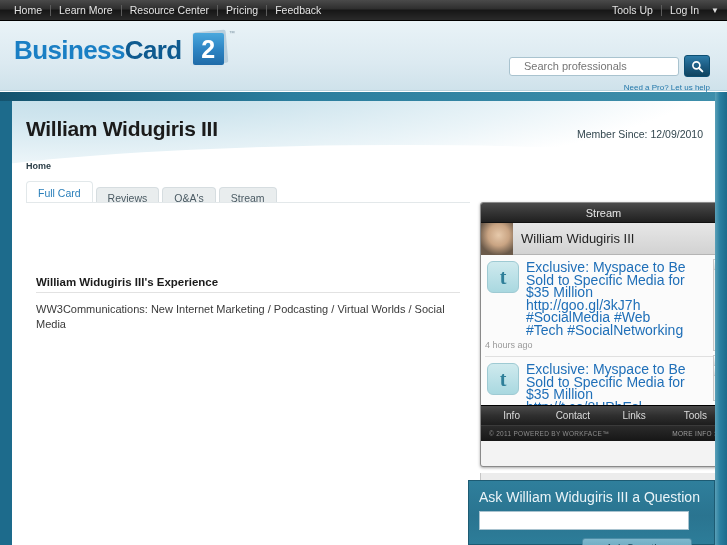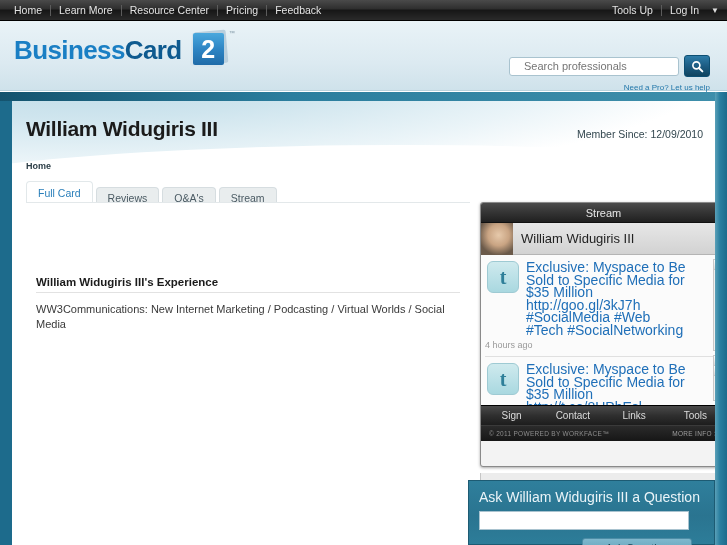--- a/index.html
+++ b/index.html
@@ -339,21 +339,21 @@
             <div class="sbar-btn">▲</div>
 
           </div>
           <div class="sbar sbar2">
             <div class="sbar-btn">▲</div>
             <div class="sbar-btn">▼</div>
           </div>
         </div>
 
         <div class="widget-tabs">
-          <div class="wtab">Sign</div>
+          <div class="wtab">Info</div>
           <div class="wtab">Contact</div>
           <div class="wtab">Links</div>
           <div class="wtab">Tools</div>
         </div>
 
         <div class="widget-foot">
           <div class="wfoot-l">© 2011 POWERED BY WORKFACE™</div>
           <div class="wfoot-r">MORE INFO &gt;</div>
         </div>
       </div>

